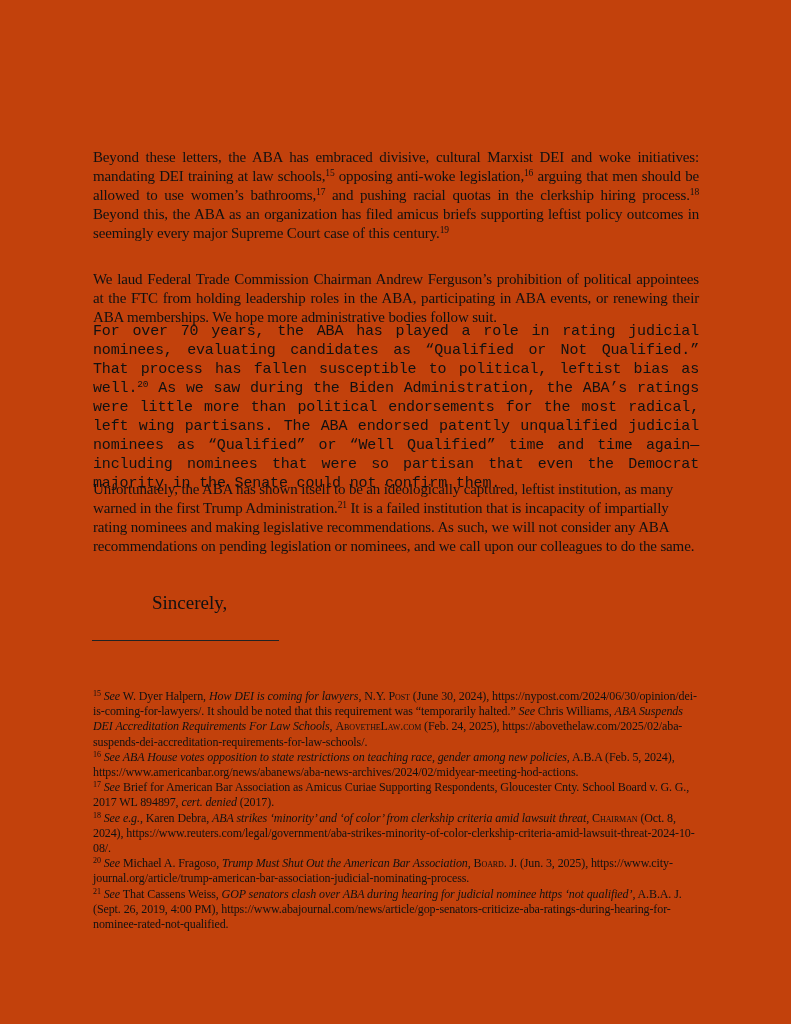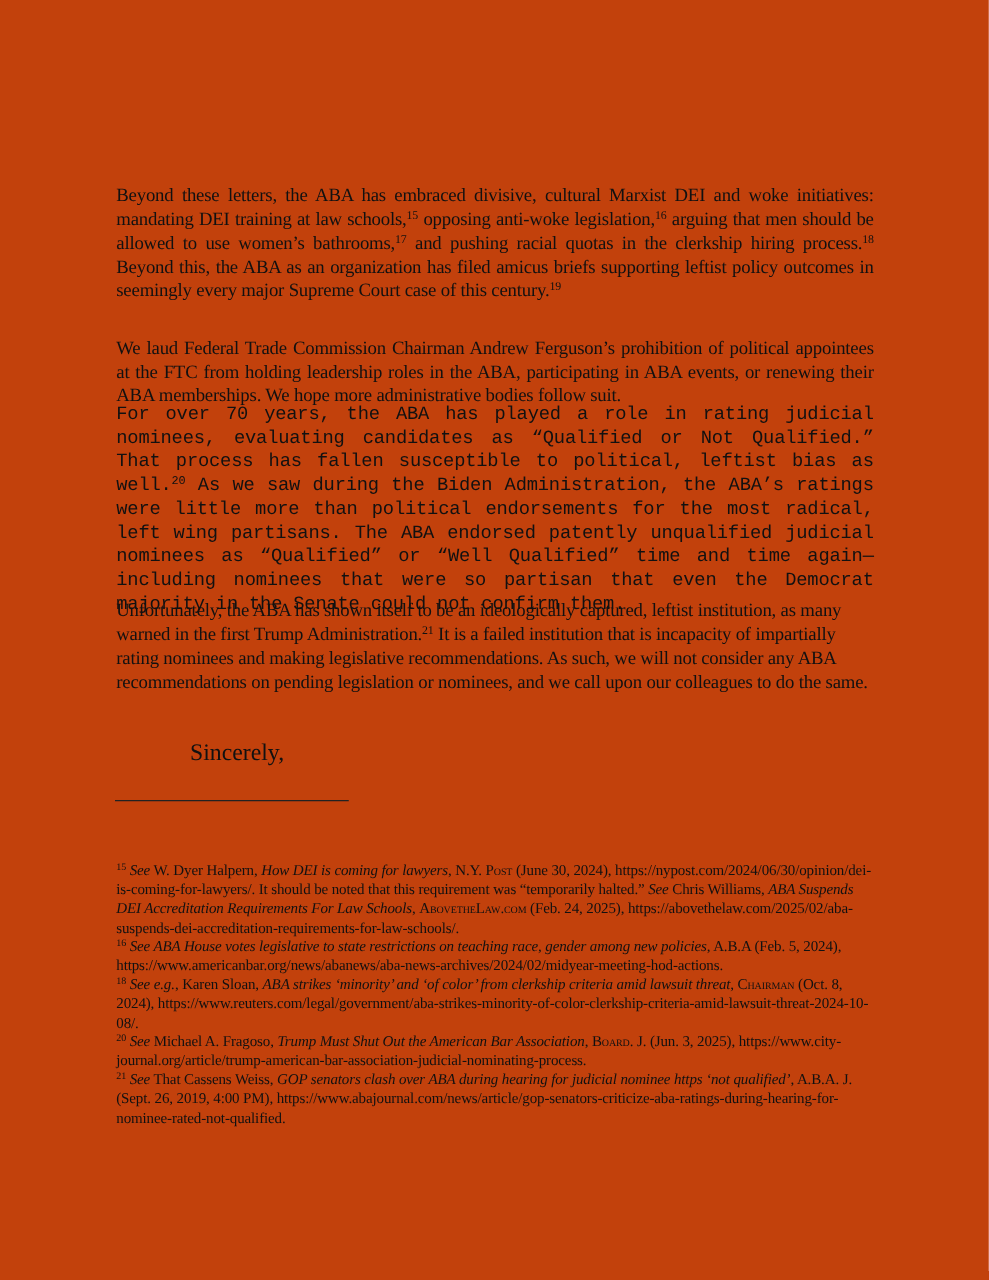--- a/index.html
+++ b/index.html
@@ -51,19 +51,20 @@
   <div class="body-text p4 ragged">
     <p><span>Unfortunately, the ABA has shown itself to be an ideologically captured, leftist institution, as many warned in the first Trump Administration.</span><sup>21</sup><span> It is a failed institution that is incapacity of impartially rating nominees and making legislative recommendations. As such, we will not consider any ABA recommendations on pending legislation or nominees, and we call upon our colleagues to do the same.</span></p>
   </div>
 
   <div class="closing">Sincerely,</div>
 
   <div class="fn-rule"></div>
 
   <div class="footnotes">
     <p class="fn"><sup>15</sup> <span class="i">See</span><span> W. Dyer Halpern, </span><span class="i">How DEI is coming for lawyers</span><span>, N.Y. </span><span class="sc">Post</span><span> (June 30, 2024), https://nypost.com/2024/06/30/opinion/dei-is-coming-for-lawyers/. It should be noted that this requirement was “temporarily halted.” </span><span class="i">See</span><span> Chris Williams, </span><span class="i">ABA Suspends DEI Accreditation Requirements For Law Schools</span><span>, </span><span class="sc">AbovetheLaw.com</span><span> (Feb. 24, 2025), https://abovethelaw.com/2025/02/aba-suspends-dei-accreditation-requirements-for-law-schools/.</span></p>
-    <p class="fn"><sup>16</sup> <span class="i">See ABA House votes legislative to state restrictions on teaching race, gender among new policies,</span><span> A.B.A (Feb. 5, 2024), https://www.americanbar.org/news/abanews/aba-news-archives/2024/02/midyear-meeting-hod-actions.</span></p>
-    <p class="fn"><sup>18</sup> <span class="i">See e.g.</span><span>, Karen Sloan, </span><span class="i">ABA strikes ‘minority’ and ‘of color’ from clerkship criteria amid lawsuit threat</span><span>, </span><span class="sc">Chairman</span><span> (Oct. 8, 2024), https://www.reuters.com/legal/government/aba-strikes-minority-of-color-clerkship-criteria-amid-lawsuit-threat-2024-10-08/.</span></p>
+    <p class="fn"><sup>16</sup> <span class="i">See ABA House votes opposition to state restrictions on teaching race, gender among new policies,</span><span> A.B.A (Feb. 5, 2024), https://www.americanbar.org/news/abanews/aba-news-archives/2024/02/midyear-meeting-hod-actions.</span></p>
+    <p class="fn"><sup>17</sup> <span class="i">See</span><span> Brief for American Bar Association as Amicus Curiae Supporting Respondents, Gloucester Cnty. School Board v. G. G., 2017 WL 894897, </span><span class="i">cert. denied</span><span> (2017).</span></p>
+    <p class="fn"><sup>18</sup> <span class="i">See e.g.</span><span>, Karen Debra, </span><span class="i">ABA strikes ‘minority’ and ‘of color’ from clerkship criteria amid lawsuit threat</span><span>, </span><span class="sc">Chairman</span><span> (Oct. 8, 2024), https://www.reuters.com/legal/government/aba-strikes-minority-of-color-clerkship-criteria-amid-lawsuit-threat-2024-10-08/.</span></p>
     <p class="fn"><sup>20</sup> <span class="i">See</span><span> Michael A. Fragoso, </span><span class="i">Trump Must Shut Out the American Bar Association</span><span>, </span><span class="sc">Board</span><span>. J. (Jun. 3, 2025), https://www.city-journal.org/article/trump-american-bar-association-judicial-nominating-process.</span></p>
     <p class="fn"><sup>21</sup> <span class="i">See</span><span> That Cassens Weiss, </span><span class="i">GOP senators clash over ABA during hearing for judicial nominee https ‘not qualified’</span><span>, A.B.A. J. (Sept. 26, 2019, 4:00 PM), https://www.abajournal.com/news/article/gop-senators-criticize-aba-ratings-during-hearing-for-nominee-rated-not-qualified.</span></p>
   </div>
 
 </div>
 
 </body></html>

